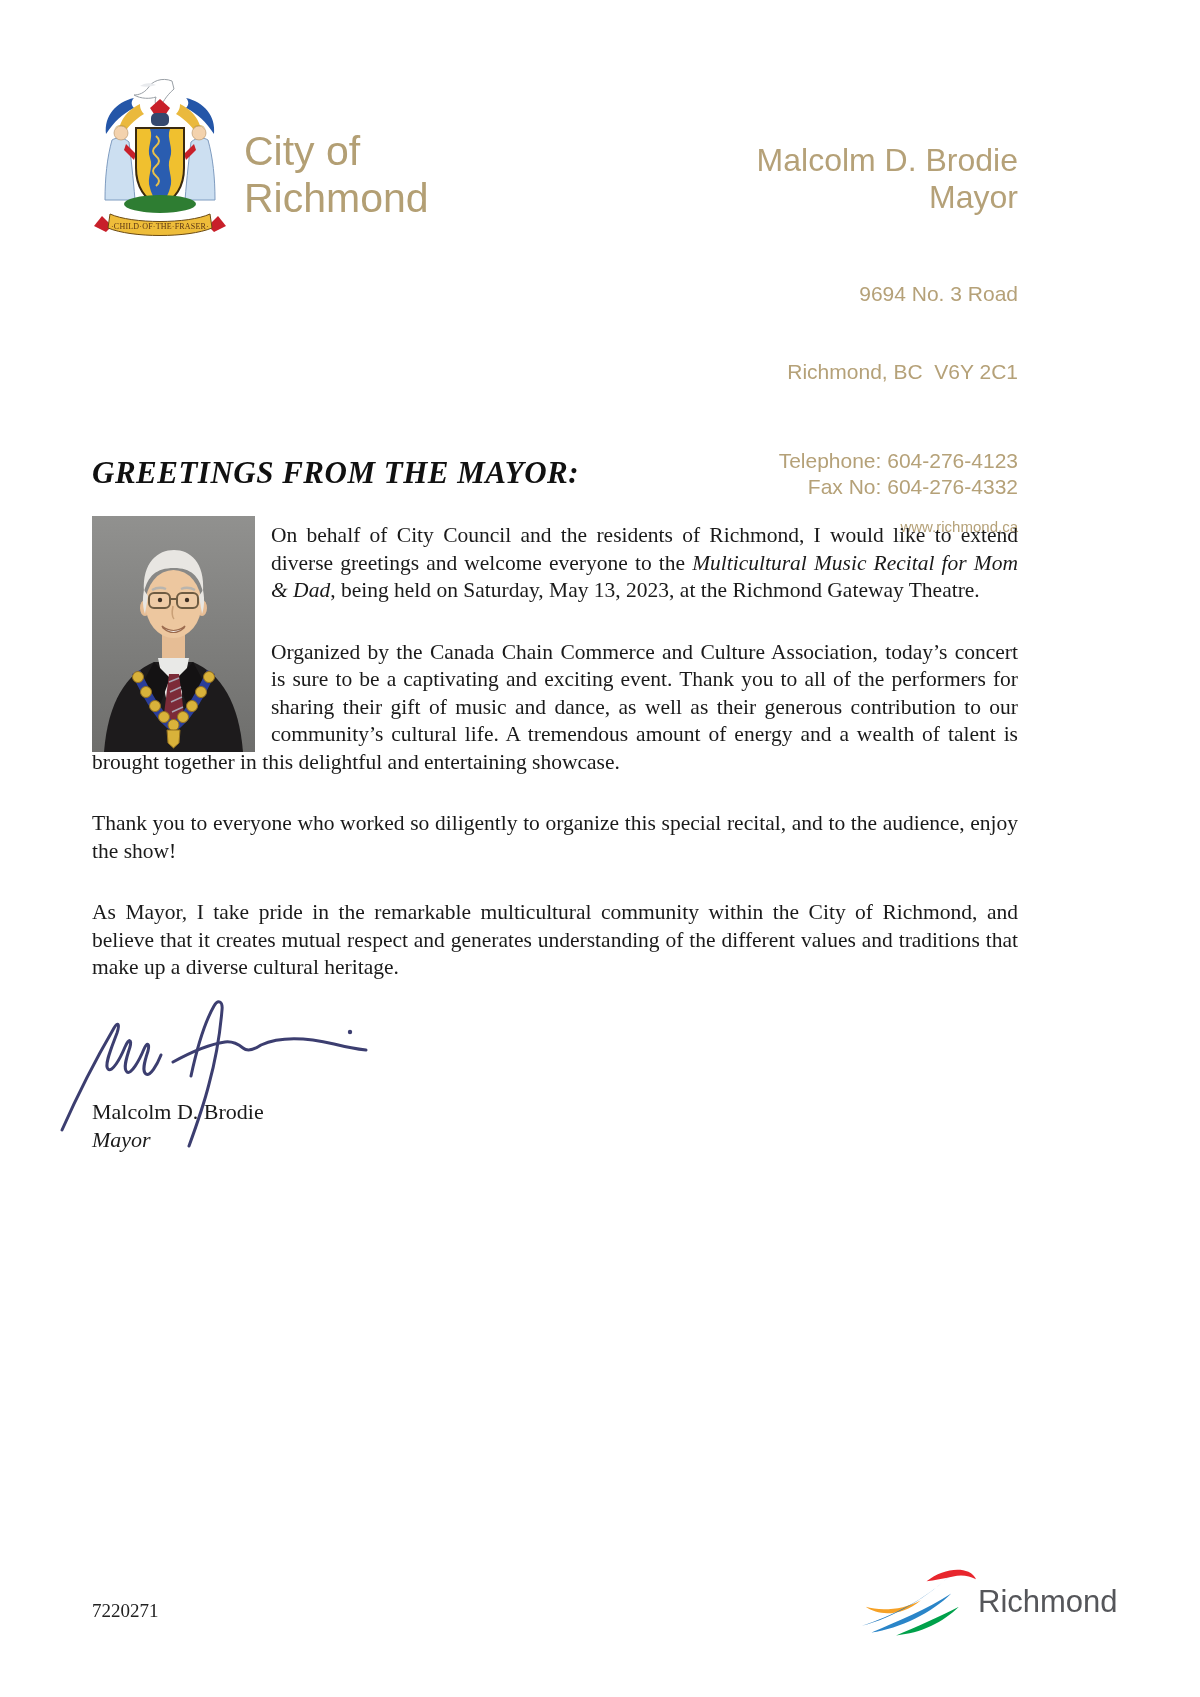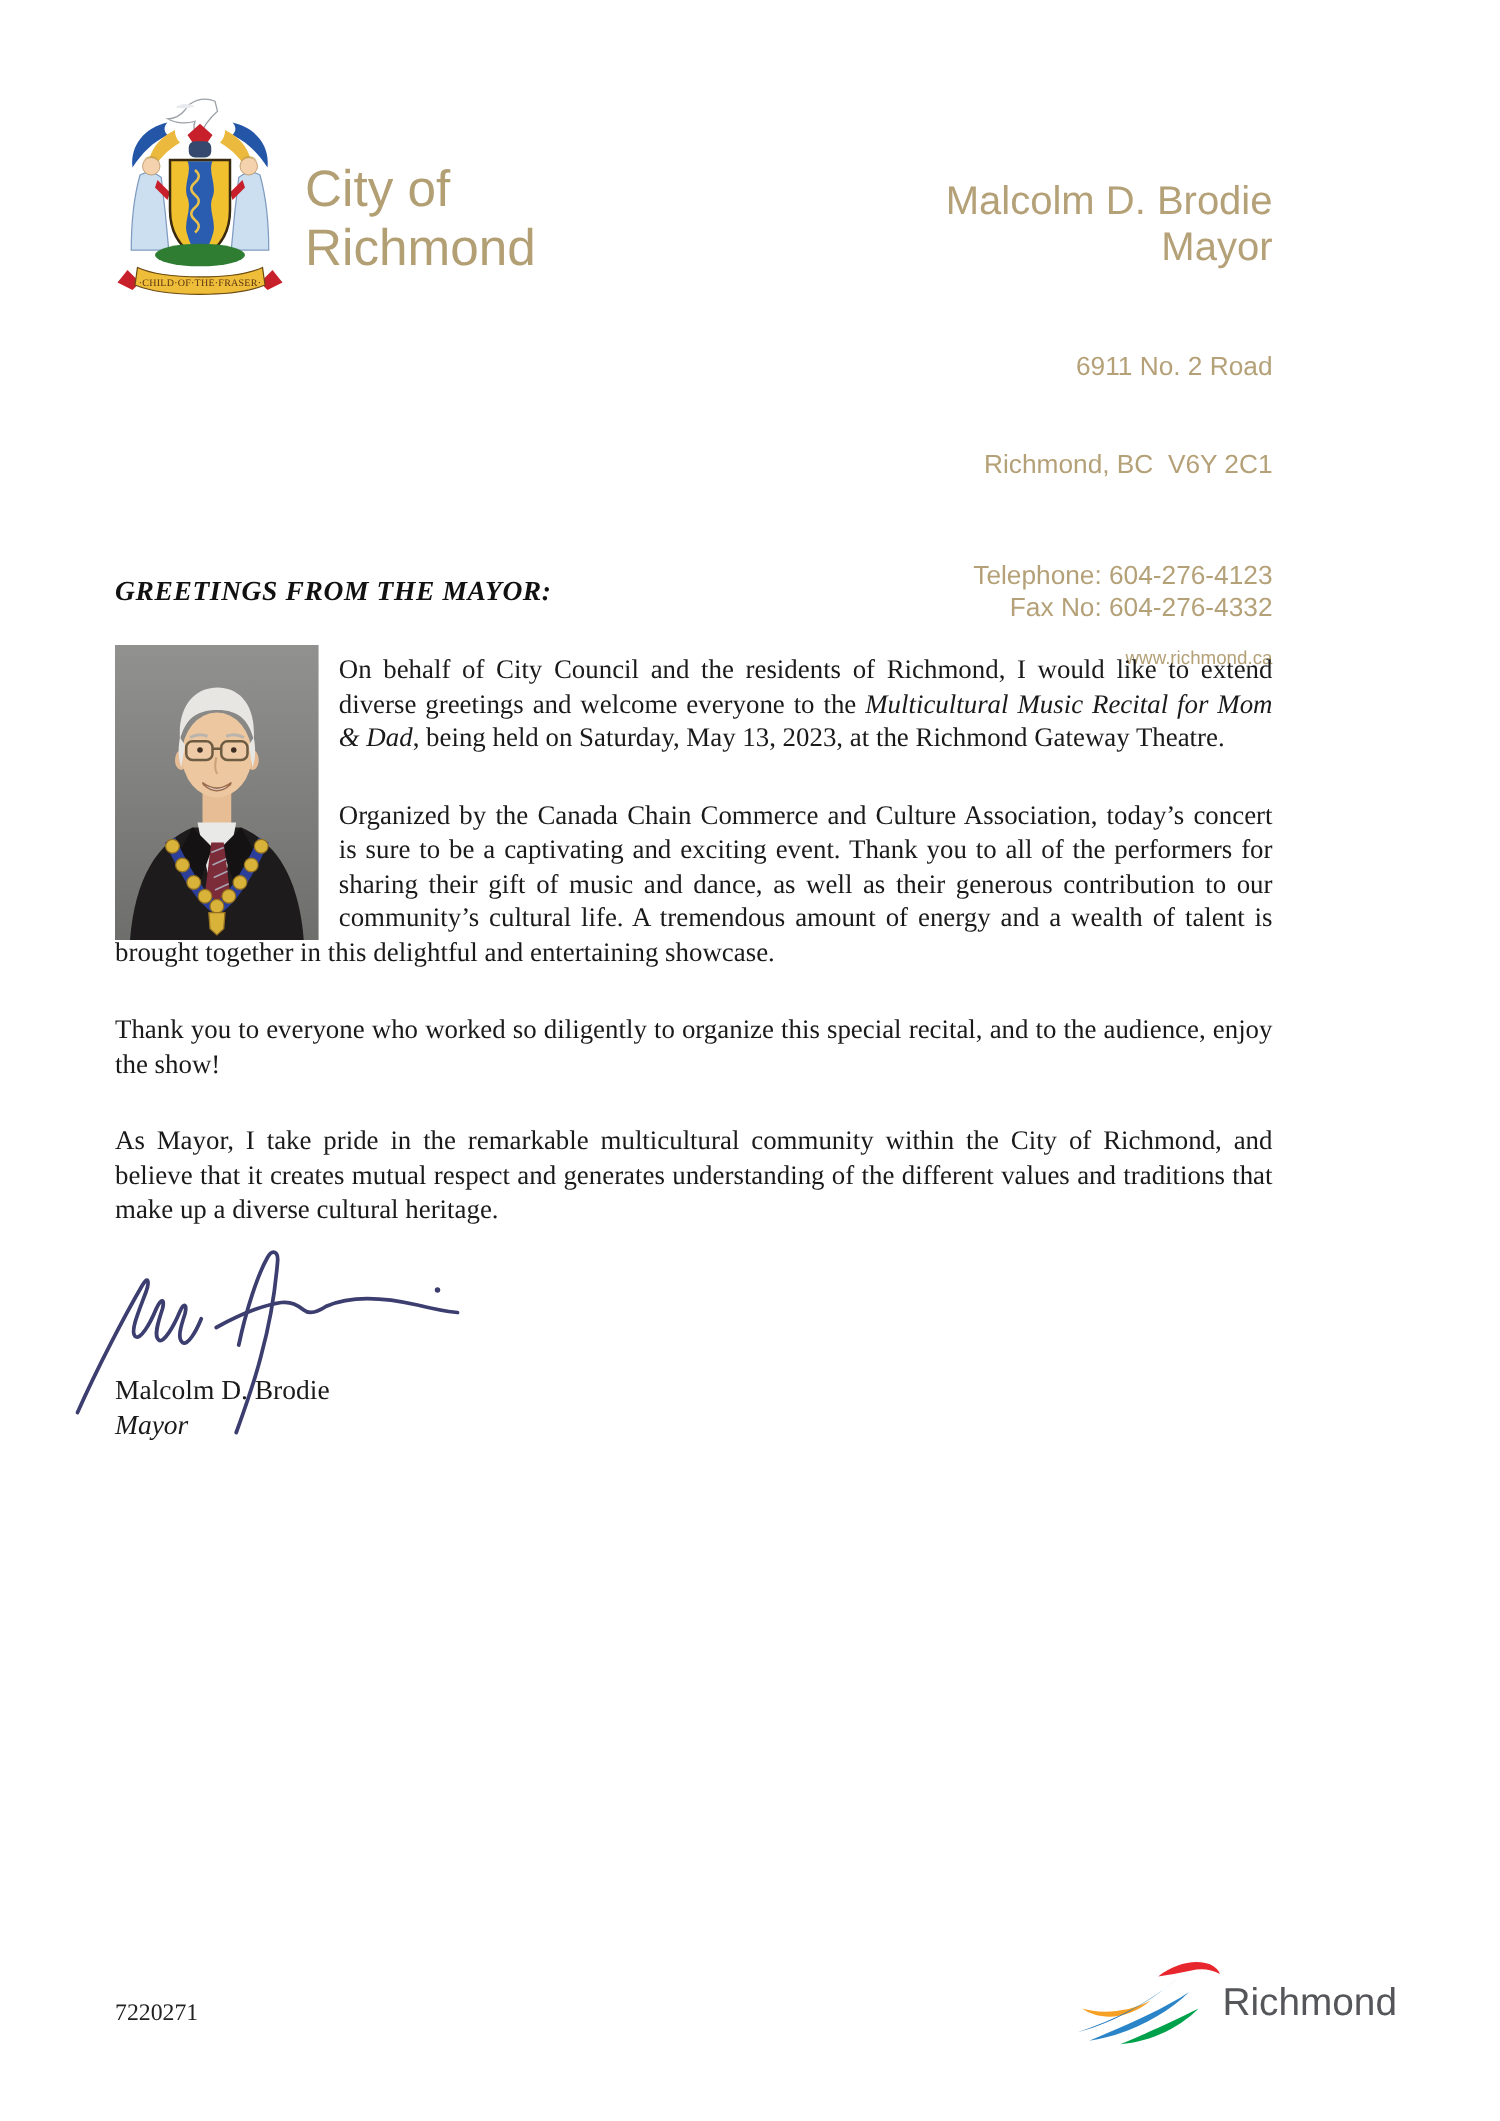--- a/index.html
+++ b/index.html
@@ -19,21 +19,21 @@
     position:absolute; right:182px; top:142px; text-align:right;
     font-family:"Liberation Sans", sans-serif; color:#b5a178;
   }
   .contact-name, .contact-title { font-size:32px; line-height:37px; }
   .contact-addr { margin-top:13px; font-size:21px; line-height:26px; white-space:pre-wrap; }
   .contact-phones { margin-top:11px; font-size:21px; line-height:26px; }
   .contact-web { margin-top:14px; font-size:15px; line-height:26px; }
   
   .letter { position:absolute; left:92px; top:456px; width:926px; }
   .letter h1 {
-    font-size:22px; line-height:34px; font-weight:bold; font-style:italic;
+    font-size:31px; line-height:34px; font-weight:bold; font-style:italic;
     letter-spacing:0.5px; margin:0 0 32px 0; color:#111;
   }
   .photo-float { float:left; width:163px; height:229px; margin:-6px 16px 0 0; }
   .photo-float svg { display:block; width:163px; height:236px; }
   .letter p {
     font-size:21.5px; line-height:27.5px; text-align:justify; margin:0 0 34px 0;
   }
   .italic { font-style:italic; }
   
   .signature-block { position:relative; clear:both; padding-top:82px; }
@@ -102,21 +102,21 @@
 
   <div class="brand-text">
     <div>City of</div>
     <div>Richmond</div>
   </div>
 
   <div class="contact">
     <div class="contact-name">Malcolm D. Brodie</div>
     <div class="contact-title">Mayor</div>
     <div class="contact-addr">
-      <div>6911 No. 2 Road</div>
+      <div>9694 No. 3 Road</div>
       <div>Richmond, BC  V6Y 2C1</div>
     </div>
     <div class="contact-phones">
       <div>Telephone: 604-276-4123</div>
       <div>Fax No: 604-276-4332</div>
     </div>
     <div class="contact-web">www.richmond.ca</div>
   </div>
 
   <div class="letter">

